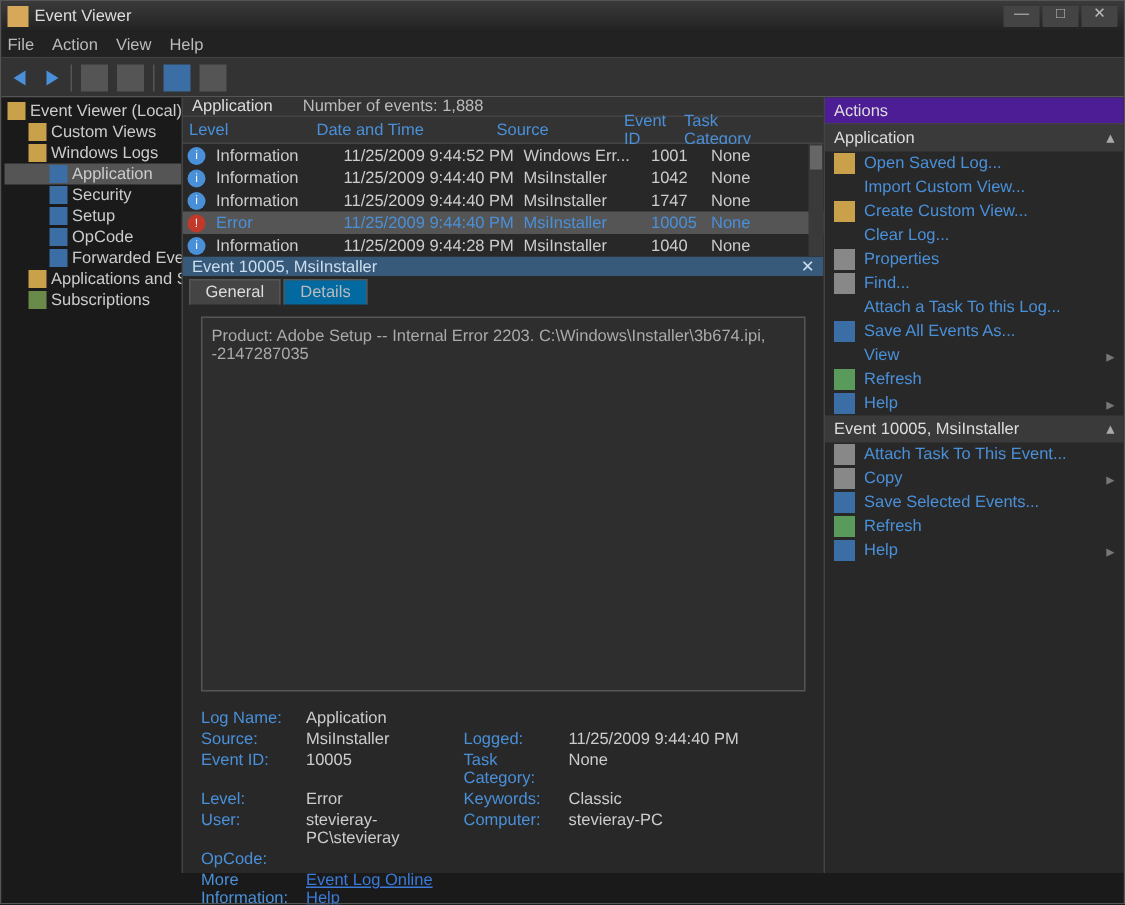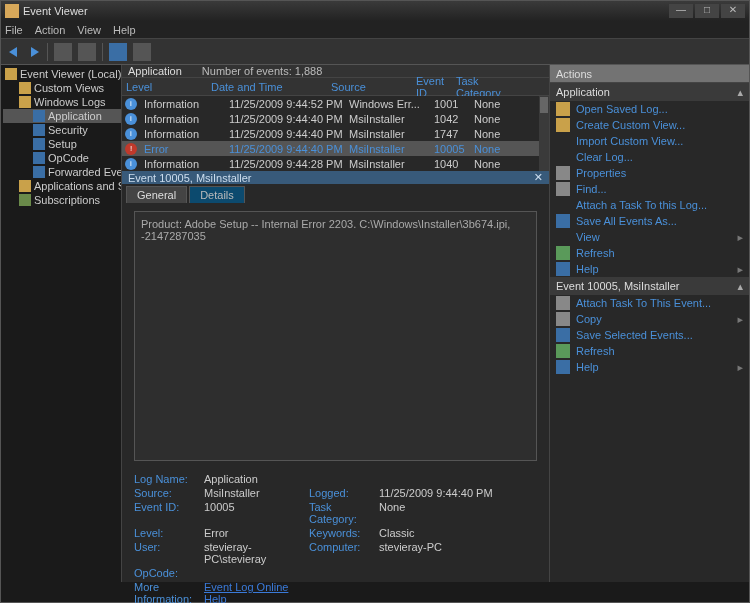--- a/index.html
+++ b/index.html
@@ -33,29 +33,29 @@
   .row.sel { background:#555;}
   .row .ric { width:12px; height:12px; margin:0 3px; border-radius:50%; background:#4a90d9; display:inline-block; color:#fff; font-size:8px; line-height:12px; text-align:center;}
   .row .ric.err { background:#c0392b;}
   .row div.cell { padding:0 4px; color:#ccc; overflow:hidden; white-space:nowrap;}
   .row.sel div.cell { color:#4a90d9;}
   .c-level{width:85px} .c-date{width:120px} .c-src{width:85px} .c-id{width:40px; text-align:left;} .c-tc{width:50px}
   .gridhead .c-level{width:85px}.gridhead .c-date{width:120px}.gridhead .c-src{width:85px}.gridhead .c-id{width:40px}.gridhead .c-tc{width:65px}
   .detail-head { height:18px; background:#385a7a; color:#cde; display:flex; align-items:center; padding:0 6px;}
   .detail-head .close{ margin-left:auto;}
   .tabs { height:20px; display:flex; align-items:flex-end; padding:2px 4px 0 4px;}
-  .tab { padding:2px 10px; margin-right:2px; background:#0c4a6e; color:#bbb; border:1px solid #555; border-bottom:none;}
+  .tab { padding:2px 10px; margin-right:2px; background:#0369a1; color:#bbb; border:1px solid #555; border-bottom:none;}
   .tab.active { background:#444; color:#ddd;}
   .detail-body { flex:1; padding:8px 12px; display:flex; flex-direction:column;}
   .msgbox { border:1px solid #555; background:#2e2e2e; padding:6px; color:#aaa; height:250px;}
   .props { margin-top:12px; display:grid; grid-template-columns:70px 105px 70px 120px; row-gap:2px; color:#ccc;}
   .props .lbl { color:#4a90d9;}
   .props .link { color:#3a7ad9; text-decoration:underline;}
   .actions { width:200px; background:#282828; border-left:1px solid #444;}
-  .act-head { height:18px; background:#737373; color:#ddd; padding:0 6px; line-height:18px; border-bottom:1px solid #444;}
+  .act-head { height:18px; background:#4c1d95; color:#ddd; padding:0 6px; line-height:18px; border-bottom:1px solid #444;}
   .section-title { height:18px; background:#3a3a3a; color:#ddd; padding:0 6px; line-height:18px; display:flex; align-items:center;}
   .section-title .arrow{ margin-left:auto; color:#aaa;}
   .act-item { display:flex; align-items:center; padding:2px 6px; height:16px;}
   .act-item .aic { width:14px; height:14px; margin-right:6px; background:#5a7a4a; display:inline-block;}
   .act-item .txt { color:#4a90d9;}
   .act-item .arrow{ margin-left:auto; color:#777;}
   svg{display:block}
 </style>
 </head>
 <body>
@@ -249,26 +249,26 @@
     <div class="act-head">Actions</div>
     <div class="section-title">
           <span>Application</span>
           <span class="arrow">▴</span>
         </div>
     <div class="act-item">
           <span class="aic" style="background:#c9a14a"></span>
           <span class="txt">Open Saved Log...</span>
         </div>
     <div class="act-item">
+          <span class="aic" style="background:transparent"></span>
+          <span class="txt">Import Custom View...</span>
+        </div>
+    <div class="act-item">
           <span class="aic" style="background:#c9a14a"></span>
           <span class="txt">Create Custom View...</span>
-        </div>
-    <div class="act-item">
-          <span class="aic" style="background:transparent"></span>
-          <span class="txt">Import Custom View...</span>
         </div>
     <div class="act-item">
           <span class="aic" style="background:transparent"></span>
           <span class="txt">Clear Log...</span>
         </div>
     <div class="act-item">
           <span class="aic" style="background:#888"></span>
           <span class="txt">Properties</span>
         </div>
     <div class="act-item">

